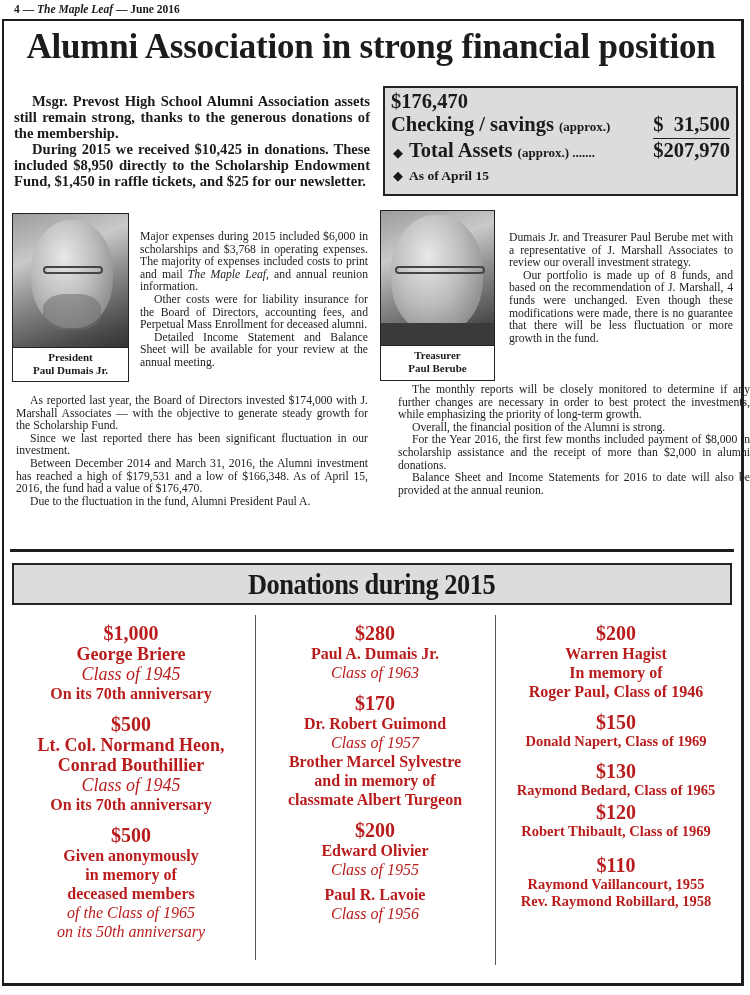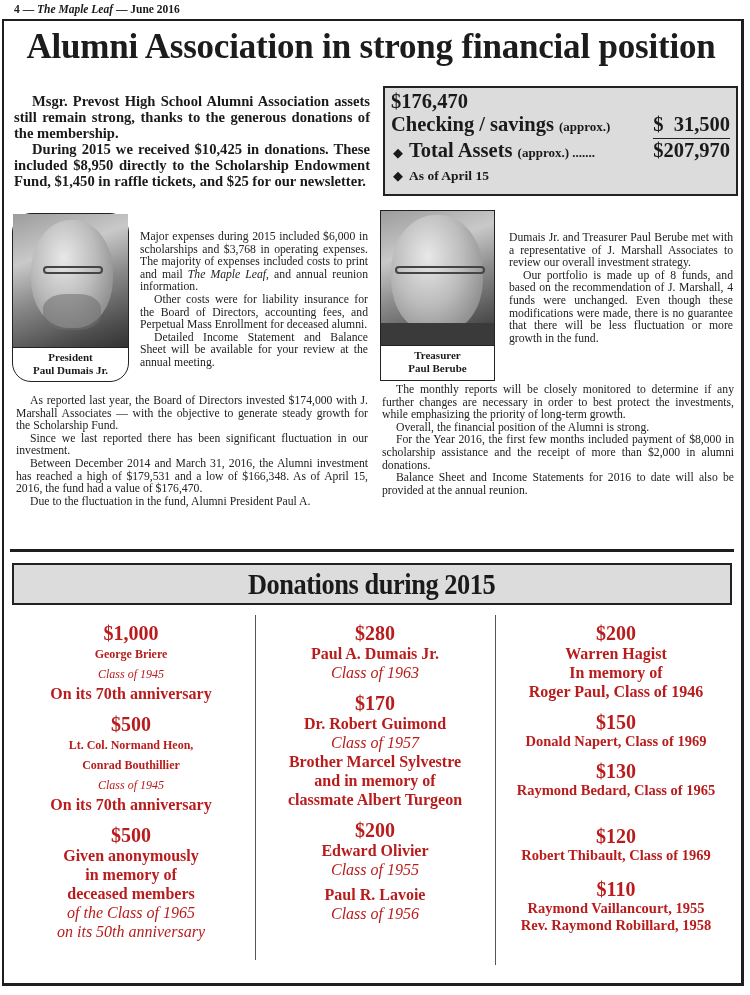--- a/index.html
+++ b/index.html
@@ -38,21 +38,21 @@
 
   .divider { position: absolute; left: 10px; top: 549px; width: 724px; height: 3px; background: #1e1e1e; }
 
   .don-head { position: absolute; left: 12px; top: 563px; width: 720px; height: 42px; background: #dcdcdc; border: 2px solid #222; text-align: center; font-size: 30px; font-weight: bold; line-height: 38px; letter-spacing: -0.5px; transform-origin: center; }
   .don-head span { display: inline-block; transform: scaleX(0.88); }
 
   .col { position: absolute; top: 612px; text-align: center; font-weight: bold; color: #b91c1c; }
   .col-sep { position: absolute; width: 1px; background: #555; }
   .amount { font-size: 20px; line-height: 22px; margin-top: 10px; }
   .amount.first { margin-top: 10px; }
-  .big { font-size: 12px; line-height: 20px; }
+  .big { font-size: 18px; line-height: 20px; }
   .big i, .mid i { font-weight: normal; }
   .mid { font-size: 16px; line-height: 19px; }
   .sm { font-size: 14.5px; line-height: 17px; }
 </style>
 </head>
 <body>
 
 <div class="folio">
   <span>4</span>
   <span>—</span>
@@ -80,21 +80,21 @@
   </div>
   <div class="row">
     <span><span class="diamond">◆</span><span>Total Assets</span> <span class="small">(approx.) .......</span></span>
     <span class="amt-line">$207,970</span>
   </div>
   <div class="note">
     <span class="diamond">◆</span><span>As of April 15</span>
   </div>
 </div>
 
-<div class="photo" style="left:12px; top:213px; width:117px; height:169px;border-radius:19px;">
+<div class="photo" style="left:12px; top:213px; width:117px; height:169px;">
   <div class="pic" style="height:134px;">
     <div class="head" style="left:18px; top:6px; width:82px; height:108px;"></div>
     <div class="glasses" style="left:30px; top:52px; width:60px;"></div>
     <div style="position:absolute; left:30px; top:80px; width:58px; height:36px; border-radius:40%; background:rgba(110,110,110,0.55);"></div>
   </div>
   <div class="cap">
     <div>President</div>
     <div>Paul Dumais Jr.</div>
   </div>
 </div>
@@ -122,21 +122,21 @@
     <div>Treasurer</div>
     <div>Paul Berube</div>
   </div>
 </div>
 
 <div class="body-text" style="left:509px; top:232px; width:224px;">
   <p class="noindent">Dumais Jr. and Treasurer Paul Berube met with a representative of J. Marshall Associates to review our overall investment strategy.</p>
   <p>Our portfolio is made up of 8 funds, and based on the recommendation of J. Marshall, 4 funds were unchanged. Even though these modifications were made, there is no guarantee that there will be less fluctuation or more growth in the fund.</p>
 </div>
 
-<div class="body-text" style="left:382px; top:384px; width:352px;">
+<div class="body-text" style="left:398px; top:384px; width:352px;">
   <p>The monthly reports will be closely monitored to determine if any further changes are necessary in order to best protect the investments, while emphasizing the priority of long-term growth.</p>
   <p>Overall, the financial position of the Alumni is strong.</p>
   <p>For the Year 2016, the first few months included payment of $8,000 in scholarship assistance and the receipt of more than $2,000 in alumni donations.</p>
   <p>Balance Sheet and Income Statements for 2016 to date will also be provided at the annual reunion.</p>
 </div>
 
 <div class="divider"></div>
 
 <div class="don-head"><span>Donations during 2015</span></div>
 
@@ -187,19 +187,19 @@
   <div class="mid">Warren Hagist</div>
   <div class="mid">In memory of</div>
   <div class="mid">Roger Paul, Class of 1946</div>
 
   <div class="amount">$150</div>
   <div class="sm">Donald Napert, Class of 1969</div>
 
   <div class="amount">$130</div>
   <div class="sm">Raymond Bedard, Class of 1965</div>
 
-  <div class="amount" style="margin-top:26px;">$120</div>
+  <div class="amount" style="margin-top:2px;">$120</div>
   <div class="sm">Robert Thibault, Class of 1969</div>
 
   <div class="amount" style="margin-top:14px;">$110</div>
   <div class="sm">Raymond Vaillancourt, 1955</div>
   <div class="sm">Rev. Raymond Robillard, 1958</div>
 </div>
 
 </body></html>

